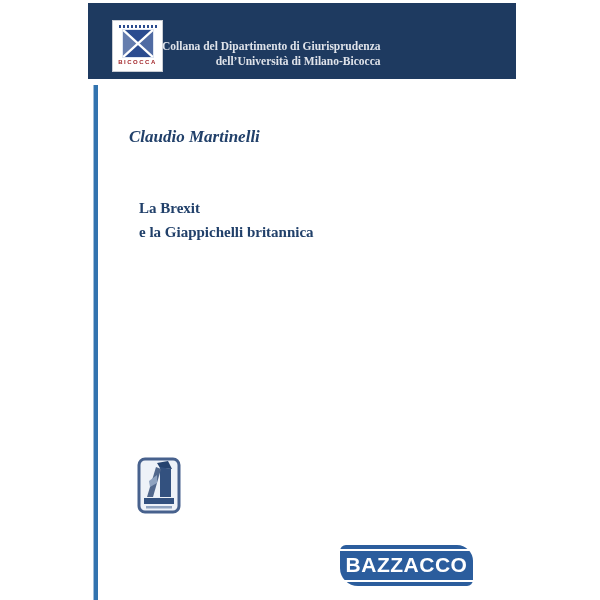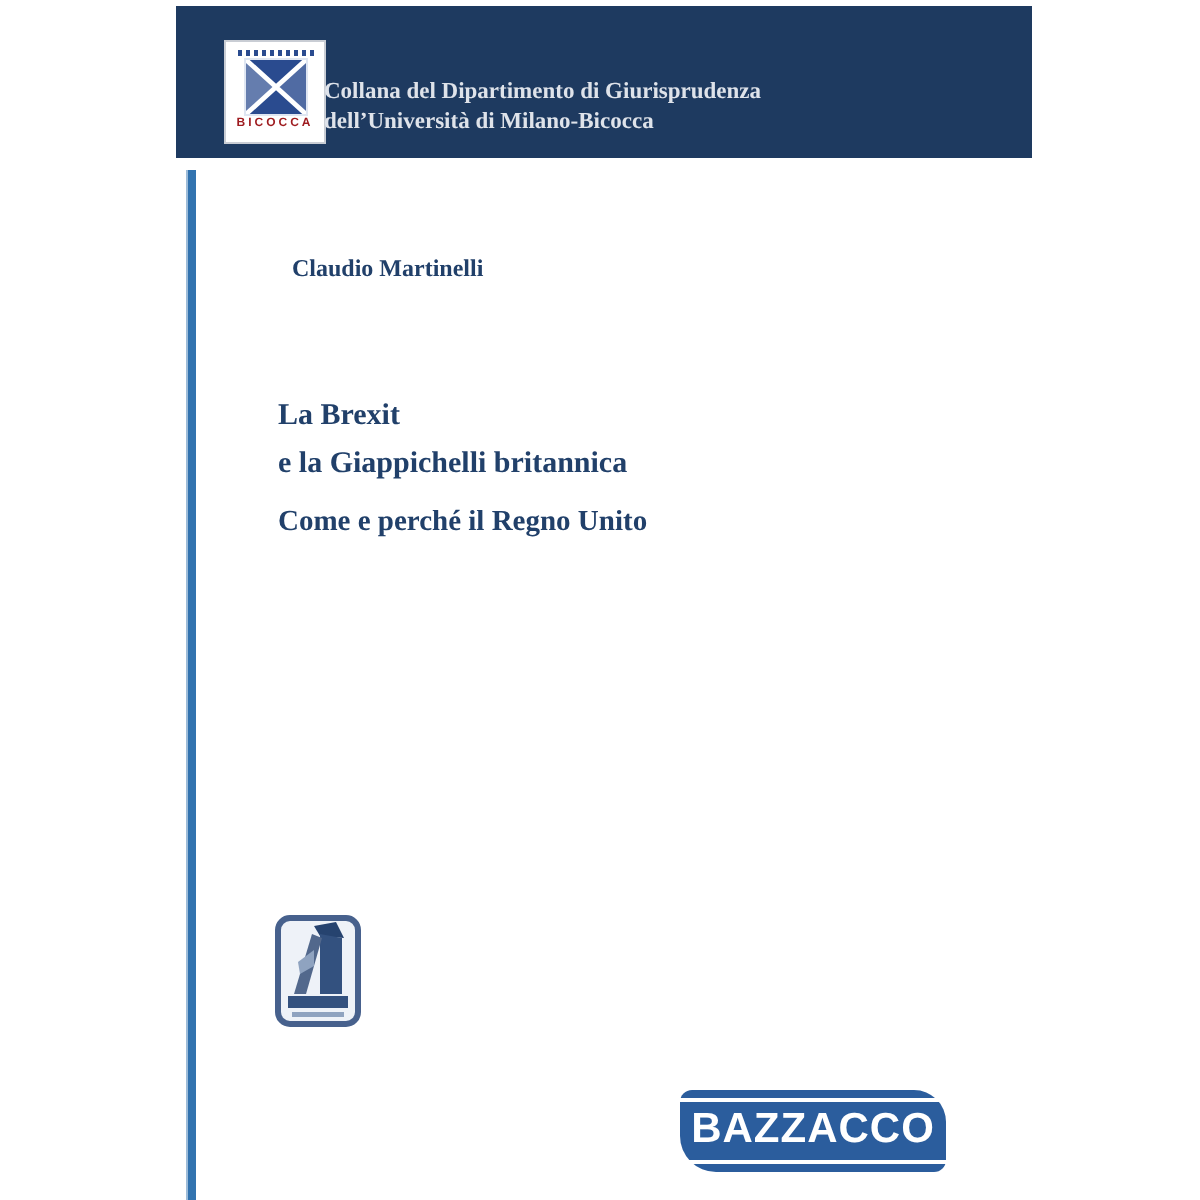--- a/index.html
+++ b/index.html
@@ -42,39 +42,41 @@
     white-space: nowrap;
   }
   .band-text {
     position: absolute;
     left: 74px; top: 36px;
     color: #dfe3ea;
     font-weight: bold;
     font-size: 11.5px;
     line-height: 15px;
     white-space: nowrap;
+    text-align: right;
   }
 
   
   .vline {
     position: absolute;
     left: 93px; top: 85px; width: 5px; height: 515px;
     background: var(--accent-line-blue, #3273af);
     border-left: 1px solid #9dbcd9;
     box-sizing: border-box;
   }
 
   
   .author {
     position: absolute;
-    left: 146px; top: 127px;
+    left: 129px; top: 127px;
     color: var(--text-navy, #21406a);
     font-weight: bold;
-    font-size: 12px;
+    font-size: 17px;
     white-space: nowrap;
+    font-style: italic;
   }
   .title {
     position: absolute;
     left: 139px; top: 196px;
     color: var(--text-navy, #21406a);
     font-weight: bold;
     font-size: 15px;
     line-height: 24px;
     white-space: nowrap;
   }
@@ -150,21 +152,20 @@
   <div class="vline"></div>
 
   <div class="author">Claudio Martinelli</div>
 
   <div class="title">
     <div>La Brexit</div>
     <div>e la Giappichelli britannica</div>
   </div>
 
   <div class="subtitle">
-    <div>Come e perché il Regno Unito</div>
   </div>
 
   <svg class="emblem" viewBox="0 0 44 57" xmlns="http://www.w3.org/2000/svg">
     <rect x="2" y="2" width="40" height="53" rx="6" fill="#eef2f8" stroke="#47618d" stroke-width="3"></rect>
     <polygon points="20,6 31,4 35,12 23,11" fill="#26436f"></polygon>
     <polygon points="23,10 34,12 34,40 23,40" fill="#33517f"></polygon>
     <polygon points="10,40 19,10 24,12 16,40" fill="#52688c"></polygon>
     <polygon points="12,24 20,18 20,26 13,30" fill="#8fa3c0"></polygon>
     <rect x="7" y="41" width="30" height="6" fill="#33517f"></rect>
     <rect x="9" y="49" width="26" height="2.5" fill="#8fa3c0"></rect>

